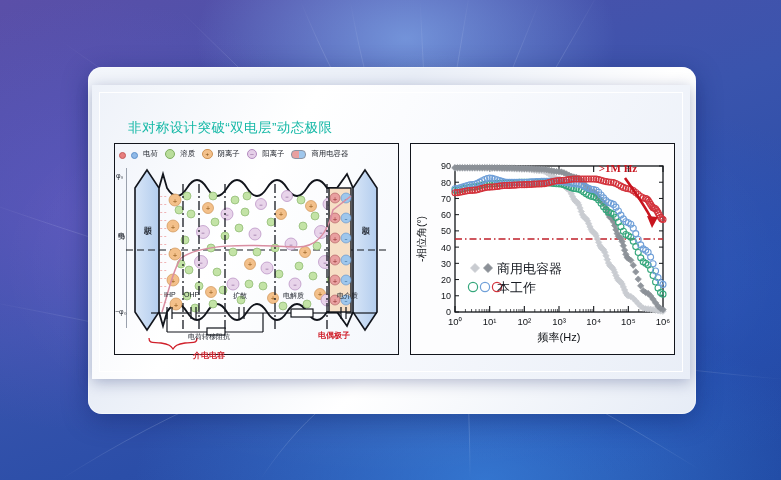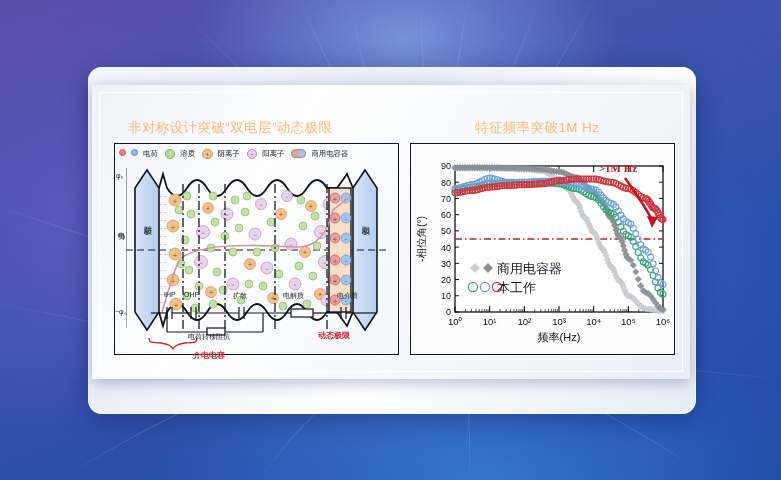--- a/index.html
+++ b/index.html
@@ -35,36 +35,36 @@
     background:linear-gradient(120deg,#eef2f9 0%,#ffffff 30%,#f7f9fd 55%,#e9eef7 100%);
     box-shadow:0 3px 14px rgba(12,30,95,.30);
   }
   .card-rule{
     position:absolute;left:99px;top:92px;width:584px;height:280px;
     border:1.4px solid #ffffff;box-sizing:border-box;pointer-events:none;
   }
 
   
   .ttl{
-    position:absolute;font-size:13.5px;color:#fdba74;letter-spacing:.4px;
+    position:absolute;font-size:13.5px;color:#14b8a6;letter-spacing:.4px;
     white-space:nowrap;font-weight:500;
   }
   #title-left{left:128px;top:119px;}
   #title-right{left:475px;top:119px;}
 
   
   .panel{position:absolute;border:1.6px solid #12151c;background:#fbfcfe;box-sizing:border-box;}
   #schematic{left:114px;top:143px;width:285px;height:212px;
     background:linear-gradient(120deg,#f2f5fb 0%,#ffffff 40%,#f4f7fc 100%);}
   #plotpanel{left:410px;top:143px;width:265px;height:212px;
     background:#fdfdfe;}
 
   .legrow{position:absolute;left:4px;top:3px;width:277px;height:14px;
     display:flex;align-items:center;gap:7px;font-size:7.4px;color:#1b1f27;}
-  .legitem{display:flex;align-items:flex-start;gap:5px;white-space:nowrap;}
+  .legitem{display:flex;align-items:flex-end;gap:5px;white-space:nowrap;}
   .chip{display:inline-block;border-radius:50%;border:.8px solid #8a8f99;}
   .chip.sm{width:5px;height:5px;font-size:5px;line-height:5px;text-align:center;color:#fff;}
   .chip.md{width:8.5px;height:8.5px;font-size:6px;line-height:8px;text-align:center;}
   .c-plus{background:#e87f7f;border-color:#c45a5a;}
   .c-minus{background:#8fb9e8;border-color:#5c8fc9;}
   .c-sol{background:#b9dd9b;border-color:#7fae61;}
   .c-an{background:#f3c08a;border-color:#cf9456;color:#7a4a13;}
   .c-cat{background:#e5cfe8;border-color:#b48bc0;color:#6b3d78;}
   .c-dip{width:13px;height:7px;border-radius:4px;background:linear-gradient(90deg,#e9a0a0 50%,#9fc7ec 50%);
          border:.8px solid #8b93a3;display:inline-block;}
@@ -121,21 +121,20 @@
     <ellipse cx="470" cy="330" rx="120" ry="55" fill="url(#glow1)" opacity=".55"></ellipse>
     <ellipse cx="430" cy="120" rx="90" ry="70" fill="url(#glow1)" opacity=".40"></ellipse>
   </svg>
   <div class="bg-veil"></div>
 
   <div class="card-outer"></div>
   <div class="card-inner"></div>
   <div class="card-rule"></div>
 
   <div class="ttl" id="title-left">非对称设计突破“双电层”动态极限</div>
-  <div class="ttl" id="title-right">特征频率突破1M Hz</div>
 
   <div class="panel" id="schematic">
 
     <div class="legrow">
       <span class="legitem">
         <span class="chip sm c-plus"></span>
         <span class="chip sm c-minus"></span>
         <span>电荷</span>
       </span>
       <span class="legitem">
@@ -406,21 +405,21 @@
         <line x1="52" y1="11" x2="52" y2="30"></line>
         <line x1="52" y1="30" x2="148" y2="30"></line>
         <line x1="148" y1="30" x2="148" y2="11"></line>
         <rect x="92" y="26" width="18" height="7" fill="#ffffff"></rect>
       </g>
 
       <path d="M34,36 C34,42 38,40 46,41 C54,42 56,44 58,47 C60,44 62,42 70,41 C78,40 82,42 82,36" fill="none" stroke="#d0202b" stroke-width="1.3"></path>
     </svg>
 
     <div class="circuitlbl" style="left:73px;top:188px;">电荷转移阻抗</div>
-    <div class="circuitlbl redlbl" style="left:203px;top:186px;">动态极限</div>
+    <div class="circuitlbl redlbl" style="left:203px;top:186px;">电偶极子</div>
     <div class="circuitlbl redlbl" style="left:78px;top:206px;">介电电容</div>
   </div>
 
   <div class="panel" id="plotpanel">
     <svg class="plot-svg" width="265" height="212" id="chart-svg">
         <rect x="44" y="22" width="208" height="146" fill="#ffffff" stroke="#111418" stroke-width="1.3"></rect>
         <line x1="44" y1="168" x2="48" y2="168" stroke="#111418" stroke-width="1"></line>
         <line x1="252" y1="168" x2="248" y2="168" stroke="#111418" stroke-width="1"></line>
         <text x="40" y="171.4" text-anchor="end" font-size="9" fill="#111418" font-family="Liberation Sans, sans-serif">0</text>
         <line x1="44" y1="151.77777777777777" x2="48" y2="151.77777777777777" stroke="#111418" stroke-width="1"></line>

